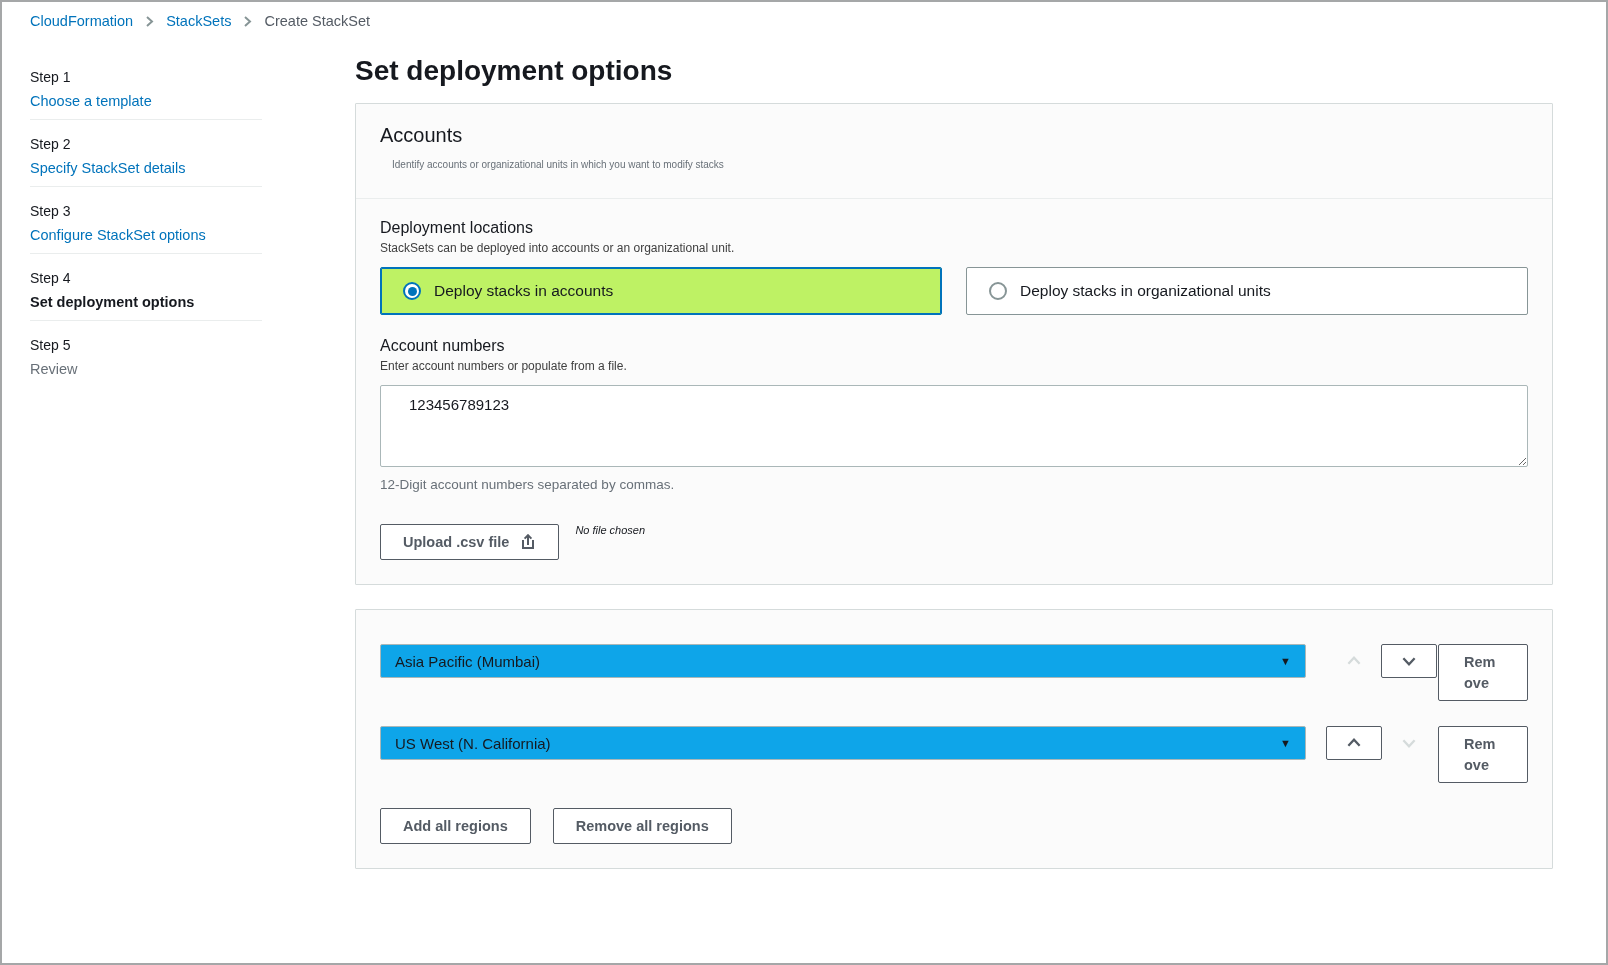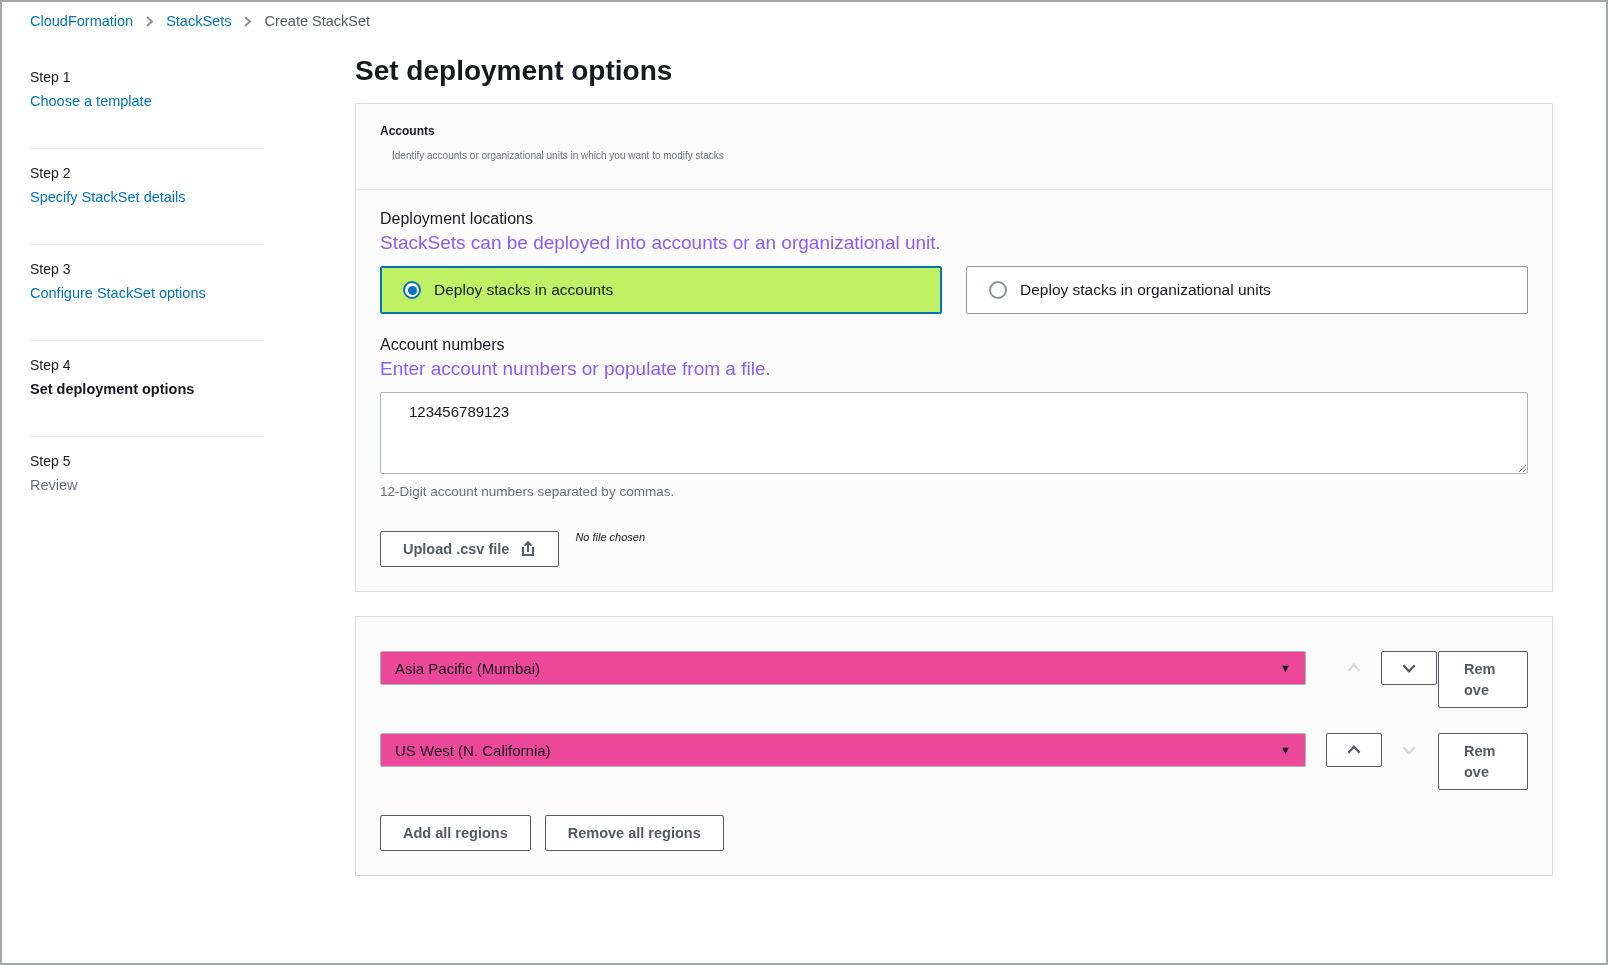--- a/index.html
+++ b/index.html
@@ -25,47 +25,47 @@
     display:flex; align-items:center; gap:11px;
   }
   .breadcrumb a { color:#0073bb; text-decoration:none; cursor:pointer; }
   .crumb-current { color:#545b64; }
   .crumb-sep { display:inline-flex; align-items:center; }
 
   .layout { display:flex; align-items:flex-start; }
 
   
   aside.steps { width:232px; flex:none; margin:16px 0 0 30px; }
-  .step { padding:16px 0 39px; border-bottom:1px solid #eaeded; }
+  .step { padding:16px 0 10px; border-bottom:1px solid #eaeded; }
   .step:last-child { border-bottom:none; }
   .step-num { font-size:14px; color:#16191f; margin-bottom:8px; }
   .step-title { font-size:14.5px; display:block; }
   .step-title.link { color:#0073bb; text-decoration:none; cursor:pointer; }
   .step-title.current { font-weight:700; color:#16191f; }
   .step-title.upcoming { color:#687078; }
 
   
   main.content { margin-left:93px; width:1198px; }
   h1.page-title { font-size:28px; font-weight:700; margin:18px 0 16px; }
 
   .card {
     border:1px solid #d5dbdb;
     background:#fbfbfb;
     border-radius:1px;
   }
   .card.regions { margin-top:24px; }
   .card-header { padding:20px 24px 16px; }
   .card.accounts .card-header { border-bottom:1px solid #eaeded; }
-  .card-header h2 { font-size:12px; font-weight:700; margin:0 0 7px; }
+  .card-header h2 { font-size:20px; font-weight:400; margin:0 0 7px; }
   .card-sub { font-size:10px; color:#687078; margin:12px; }
   .card-body { padding:20px 24px 24px; }
   .card.regions .card-body { padding-top:34px; }
 
   .field-label { font-size:16px; color:#16191f; margin-bottom:4px; }
-  .field-desc { font-size:19px; color:#8b5cf6; margin-bottom:12px; }
+  .field-desc { font-size:12px; color:#404040; margin-bottom:12px; }
 
   
   .tiles { display:flex; gap:24px; margin-bottom:22px; }
   .tile {
     flex:1; height:48px;
     display:flex; align-items:center; gap:13px;
     padding-left:22px;
     border:1px solid #879596; border-radius:2px;
     background:#ffffff; cursor:pointer;
   }
@@ -106,21 +106,21 @@
     padding:8px 22px; cursor:pointer; line-height:18px;
   }
   .upload-icon { display:inline-flex; align-items:center; }
   .file-status { font-style:italic; font-size:11px; color:#16191f; margin-left:16px; }
 
   
   .region-row { display:flex; align-items:flex-start; margin-bottom:25px; }
   .select {
     flex:1; height:34px;
     border:1px solid #aab7b8; border-radius:2px;
-    background:#ec4899;
+    background:#0ea5e9;
     display:flex; align-items:center; justify-content:space-between;
     padding:0 14px;
     font-size:15px; cursor:pointer;
     margin-right:20px;
   }
   .caret { font-size:11px; color:#16191f; line-height:1; }
   .move-group { display:flex; flex:none; }
   .move {
     width:56px; height:34px; padding:0;
     background:#fff;
@@ -133,21 +133,21 @@
   .move.disabled { border-color:transparent; color:#d5dbdb; cursor:default; background:transparent; }
   .btn.remove {
     width:90px; height:57px; margin-left:1px; padding:0;
     flex:none;
   }
   .remove-label {
     display:inline-block; width:38px;
     word-break:break-all; white-space:normal;
     text-align:left; line-height:21px;
   }
-  .region-actions { display:flex; gap:14px; margin-top:19px;align-items:center; }
+  .region-actions { display:flex; gap:22px; margin-top:19px;align-items:center; }
 </style>
 </head>
 <body>
 
 <div class="frame"></div>
 
 <nav class="breadcrumb">
   <a>CloudFormation</a>
   <span class="crumb-sep">
     <svg width="11" height="13" viewBox="0 0 11 13">

